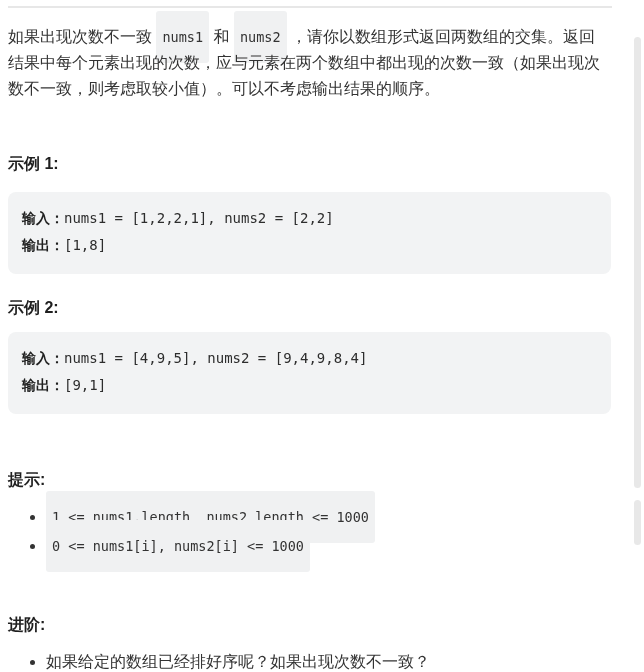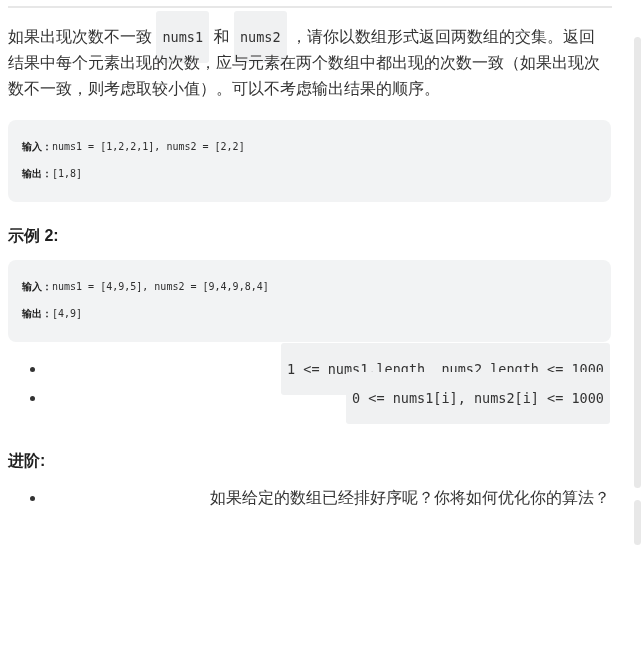--- a/index.html
+++ b/index.html
@@ -39,44 +39,43 @@
   }
   h3.section-heading {
     font-size: 16px;
     font-weight: bold;
     color: #1f1f1f;
     line-height: 20px;
   }
   .h-example-1 { margin-top: 52px; }
   .h-example-2 { margin-top: 24px; }
   .h-constraints { margin-top: 56px; }
-  .h-followup { margin-top: 40px; }
+  .h-followup { margin-top: 56px; }
   .code-block {
     margin-top: 18px;
     background: #f2f3f4;
     border-radius: 8px;
     padding: 13px 20px 15px 14px;
     width: 603px;
     font-family: "DejaVu Sans Mono", "Liberation Mono", monospace;
-    font-size: 10px;
+    font-size: 14px;
     line-height: 27px;
     color: #2d2d2d;
     white-space: pre-wrap;
   }
   .code-block.second { margin-top: 14px; }
   .io-label {
     font-family: "Liberation Sans", "DejaVu Sans", sans-serif;
     font-weight: bold;
     color: #1f1f1f;
   }
   ul.bullets {
     margin-top: 14px;
     padding-left: 38px;
     list-style: disc;
-    text-align: right;
   }
   ul.bullets li {
     line-height: 26px;
     margin-bottom: 3px;
     color: #333333;
   }
   .scroll-thumb {
     position: absolute;
     right: 3px;
     width: 7px;
@@ -89,37 +88,39 @@
 </head>
 <body>
 
 <div class="page">
   <div class="content">
 
     <hr class="divider">
 
     <p class="desc"><span>如果出现次数不一致 </span><code class="inline">nums1</code><span> 和 </span><code class="inline">nums2</code><span> ，请你以数组形式返回两数组的交集。返回结果中每个元素出现的次数，应与元素在两个数组中都出现的次数一致（如果出现次数不一致，则考虑取较小值）。可以不考虑输出结果的顺序。</span></p>
 
+    <h3 class="section-heading h-example-1">示例 1:</h3>
 
     <div class="code-block"><span class="io-label">输入：</span><span>nums1 = [1,2,2,1], nums2 = [2,2]</span><br><span class="io-label">输出：</span><span>[1,8]</span></div>
 
     <h3 class="section-heading h-example-2">示例 2:</h3>
 
-    <div class="code-block second"><span class="io-label">输入：</span><span>nums1 = [4,9,5], nums2 = [9,4,9,8,4]</span><br><span class="io-label">输出：</span><span>[4,9]</span></div>
+    <div class="code-block second"><span class="io-label">输入：</span><span>nums1 = [4,9,5], nums2 = [9,4,9,8,4]</span><br><span class="io-label">输出：</span><span>[9,1]</span></div>
 
+    <h3 class="section-heading h-constraints">提示:</h3>
 
     <ul class="bullets">
       <li><code class="inline">1 &lt;= nums1.length, nums2.length &lt;= 1000</code></li>
       <li><code class="inline">0 &lt;= nums1[i], nums2[i] &lt;= 1000</code></li>
     </ul>
 
     <h3 class="section-heading h-followup">进阶:</h3>
 
     <ul class="bullets">
-      <li><span>如果给定的数组已经排好序呢？你将如何优化你的算法？</span></li>
+      <li><span>如果给定的数组已经排好序呢？如果出现次数不一致？</span></li>
 
     </ul>
 
   </div>
 
   <div class="scroll-thumb upper"></div>
   <div class="scroll-thumb lower"></div>
 </div>
 
 </body></html>

